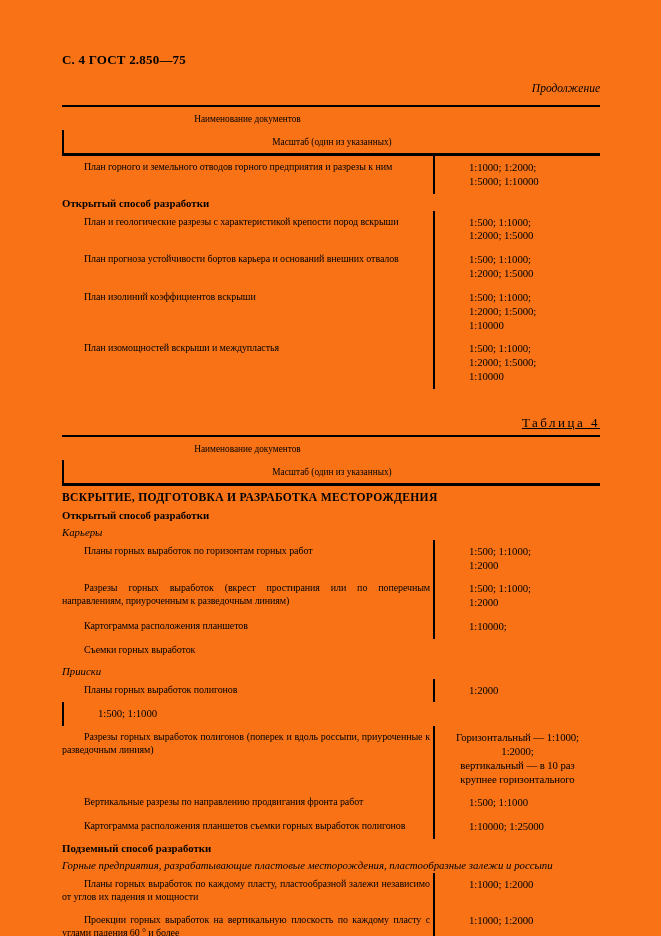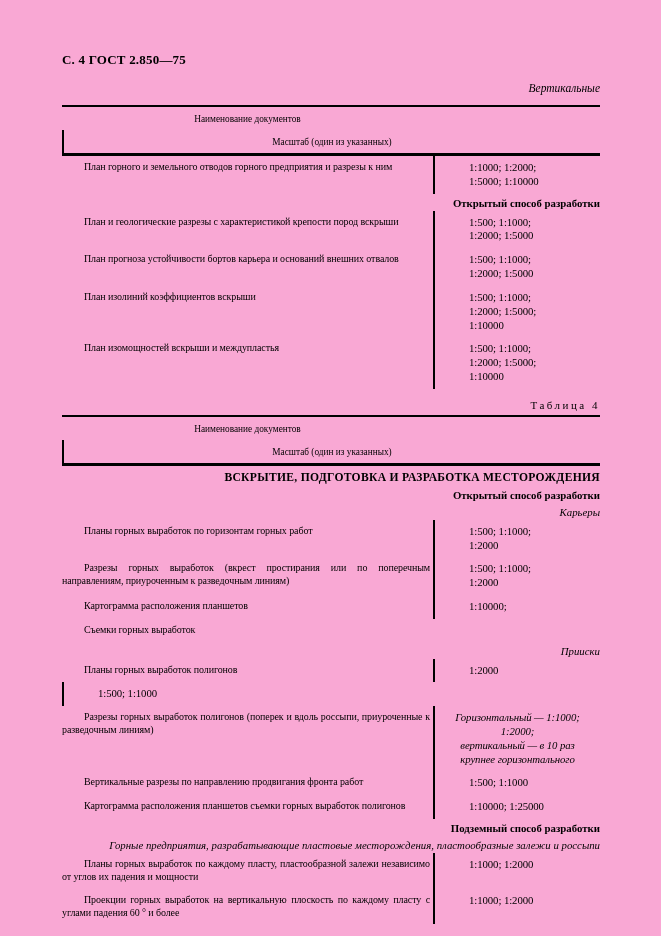--- a/index.html
+++ b/index.html
@@ -1,18 +1,18 @@
 <!DOCTYPE html>
 <html><head>
 <meta charset="utf-8">
 <style>
   * { margin:0; padding:0; box-sizing:border-box; }
   html,body { background:#e8e8e8; }
   .page {
-    width:661px; height:936px; background:#f9a8d4; color:#000;
+    width:661px; height:936px; background:#f97316; color:#000;
     font-family:"Liberation Serif","DejaVu Serif",serif;
     position:relative; margin:0 auto; overflow:hidden;
   }
   .content { padding:52px 61px 0 62px; }
 
   .doc-ref { font-weight:bold; font-size:13px; letter-spacing:.2px; }
   .continuation { text-align:right; font-style:italic; font-size:11.5px; margin-top:14px; }
 
   .gtable { border-top:2px solid #000; }
   .gtable.t1 { margin-top:11px; }
@@ -29,44 +29,44 @@
   .g-row { display:flex; }
   .g-name {
     width:371px; font-size:10px; line-height:1.28;
     text-align:justify; text-indent:22px; padding:5px 3px 5px 0;
     letter-spacing:-0.1px;
   }
   .g-scale {
     flex:1; border-left:2px solid #000; font-size:10.8px; line-height:1.28;
     padding:5px 2px 5px 34px; white-space:pre-wrap; letter-spacing:-0.1px;
   }
-  .g-scale.g-scale-center { padding-left:3px; padding-right:3px; text-align:center;font-style:italic; }
+  .g-scale.g-scale-center { padding-left:3px; padding-right:3px; text-align:center; }
 
-  .g-section { text-align:right; font-size:10.8px; padding:3px 0 2px; }
+  .g-section { text-align:left; font-size:10.8px; padding:3px 0 2px; }
   .g-section.g-bold   { font-weight:bold; }
   .g-section.g-italic { font-style:italic; }
   .g-section.g-caps   { font-weight:bold; font-size:11.6px; letter-spacing:.3px; padding-top:5px; }
 
   .para {
     margin-top:19px; font-size:12.3px; line-height:1.33;
     text-indent:25px; text-align:justify; word-spacing:1.5px;
   }
   .table-label {
-    margin-top:10px; text-align:right; font-size:11px; letter-spacing:2.5px;
+    margin-top:26px; text-align:right; font-size:13px; letter-spacing:2.5px;text-decoration:underline;
   }
 </style>
 </head>
 <body>
 
 <div class="page">
   <div class="content">
 
     <div class="doc-ref">С. 4 ГОСТ 2.850—75</div>
 
-    <div class="continuation">Вертикальные</div>
+    <div class="continuation">Продолжение</div>
 
     <div class="gtable t1">
         <div class="g-head">
           <div class="g-head-cell c-name">Наименование документов</div>
           <div class="g-head-cell c-scale">Масштаб (один из указанных)</div>
         </div>
         <div class="g-body">
           <div class="g-row">
             <div class="g-name">План горного и земельного отводов горного предприятия и разрезы к ним</div>
             <div class="g-scale">1:1000; 1:2000;

